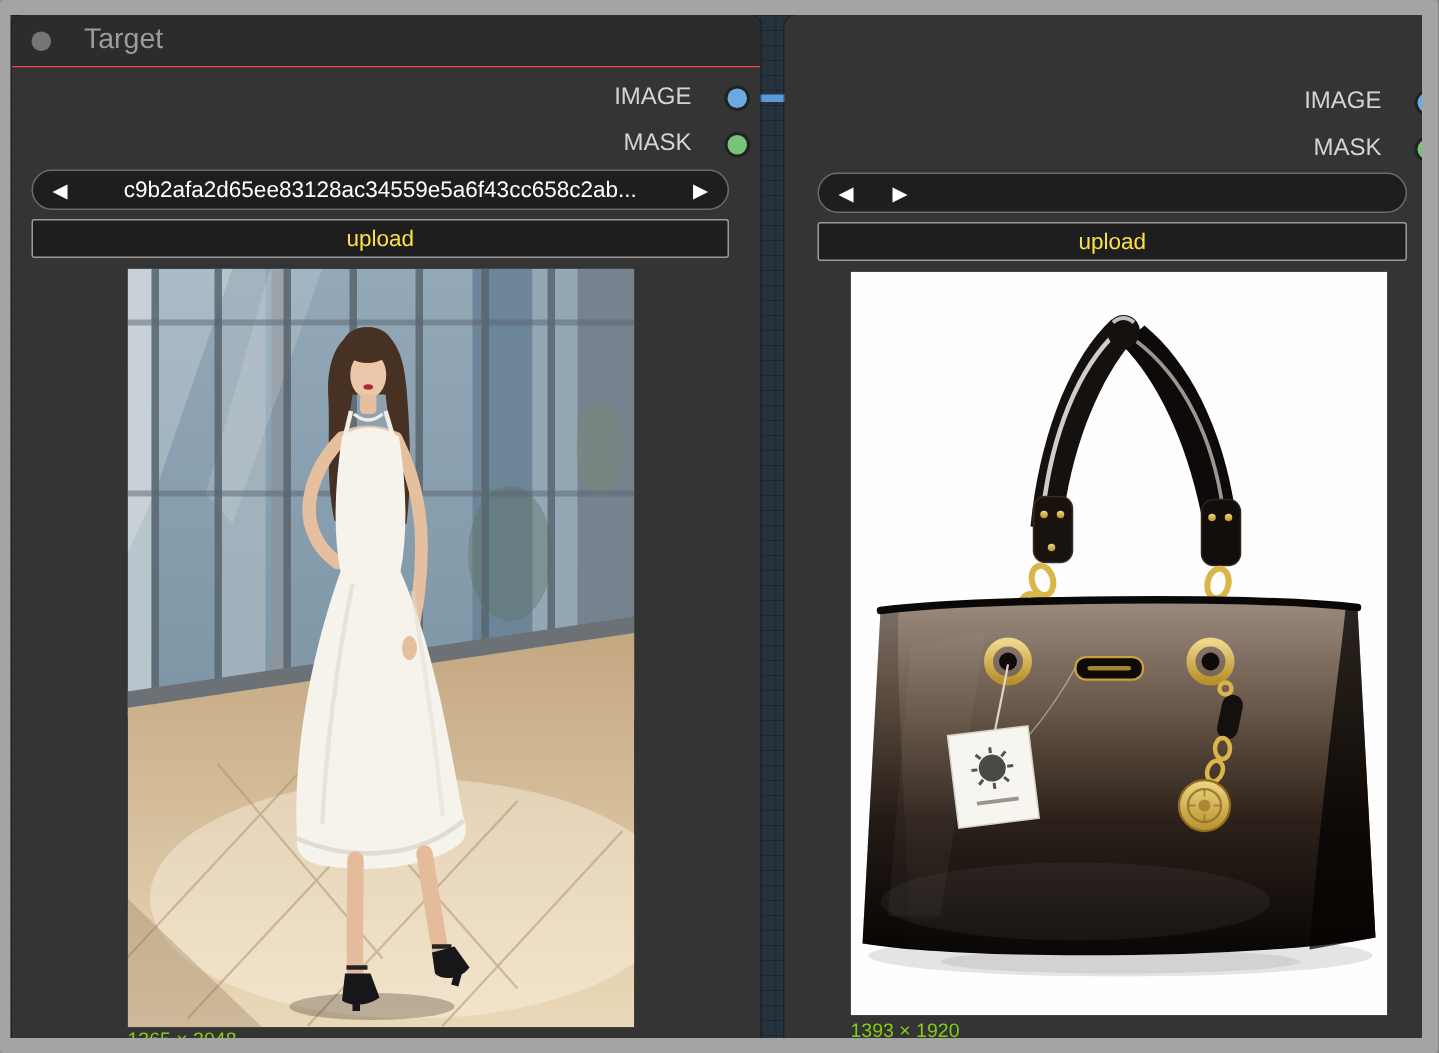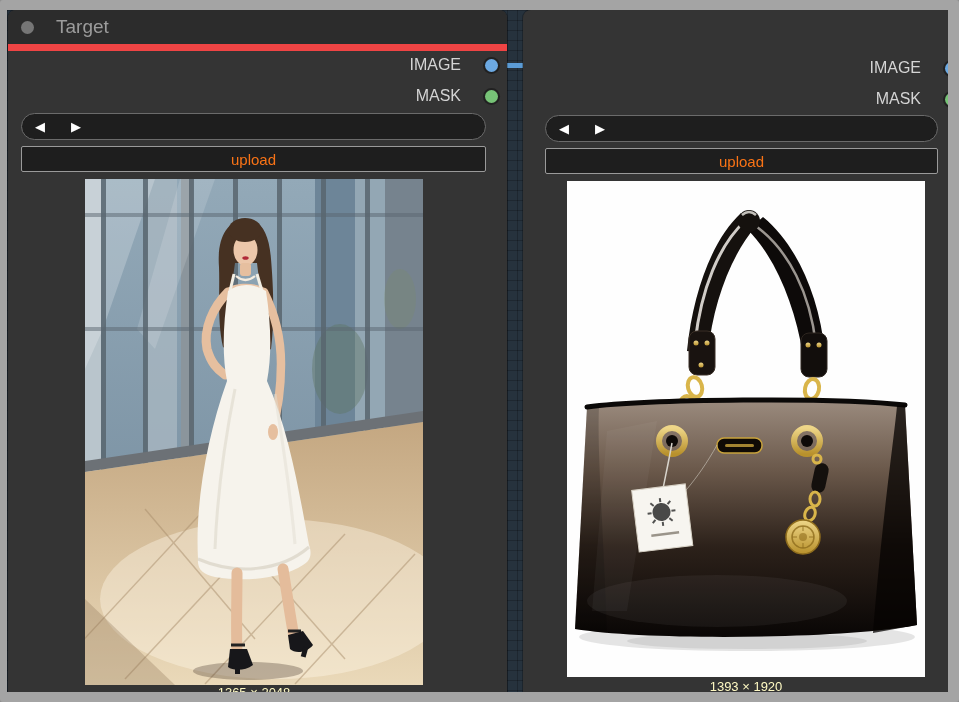--- a/index.html
+++ b/index.html
@@ -8,49 +8,49 @@
   .canvas{position:absolute;left:7px;top:10px;width:941px;height:682px;overflow:hidden;
           background-color:#26323d;
           background-image:linear-gradient(rgba(0,0,0,.22) 1px,transparent 1px),
                            linear-gradient(90deg,rgba(0,0,0,.22) 1px,transparent 1px);
           background-size:10px 10px;}
   .wire{position:absolute;left:489px;top:53px;width:30px;height:5px;background:#5b9bd5;border-radius:3px;z-index:1;}
   .node{position:absolute;top:0;height:682px;background:#343434;border-radius:8px 8px 0 0;overflow:hidden;z-index:2;
         box-shadow:0 0 0 1px rgba(0,0,0,.25);}
   .node--target{left:1px;width:499px;}
   .node--reference{left:516px;width:436px;}
-  .titlebar{height:34px;background:#2c2c2c;border-bottom:7px solid #ef4444;border-radius:8px 8px 0 0;
+  .titlebar{height:34px;background:#2c2c2c;border-bottom:1px solid #ef4444;border-radius:8px 8px 0 0;
             display:flex;align-items:center;color:#9c9c9c;font-size:19px;cursor:default;}
   .collapse-dot{width:13px;height:13px;border-radius:50%;background:#767676;margin-left:13px;flex:0 0 auto;}
   .title-text{margin-left:22px;white-space:nowrap;}
   .slot{position:absolute;display:flex;align-items:center;gap:24px;}
   .slot-label{color:#d4d4d4;font-size:16px;}
   .slot-dot{width:13px;height:13px;border-radius:50%;box-shadow:0 0 0 2px rgba(18,18,18,.55);}
   .slot-dot--image{background:#6ca9e2;}
   .slot-dot--mask{background:#77c377;}
   .node--target .slot--image{top:46px;right:9px;}
   .node--target .slot--mask{top:77px;right:9px;}
   .node--reference .slot--image{top:49px;right:1px;}
   .node--reference .slot--mask{top:80px;right:1px;}
   .combo{position:absolute;height:27px;background:#1e1e1e;border:1px solid #6b6b6b;border-radius:15px;
          display:flex;align-items:center;color:#fff;box-sizing:border-box;}
   .node--target .combo{left:13px;top:103px;width:465px;}
   .node--reference .combo{left:22px;top:105px;width:393px;}
   .combo-arrow{width:36px;text-align:center;font-size:13px;color:#fff;cursor:pointer;flex:0 0 auto;line-height:1;}
   .combo-value{flex:1;text-align:center;font-size:15px;white-space:nowrap;overflow:hidden;text-overflow:ellipsis;}
   .upload-btn{position:absolute;height:26px;background:#1e1e1e;border:1px solid #9a9a9a;border-radius:2px;
-              color:#f97316;font-size:15px;display:flex;align-items:center;justify-content:center;
+              color:#fde047;font-size:15px;display:flex;align-items:center;justify-content:center;
               box-sizing:border-box;cursor:pointer;}
   .node--target .upload-btn{left:13px;top:136px;width:465px;}
   .node--reference .upload-btn{left:22px;top:138px;width:393px;}
   .preview{position:absolute;overflow:hidden;background:#222;}
   .node--target .preview{left:77px;top:169px;width:338px;height:506px;}
   .node--reference .preview{left:44px;top:171px;width:358px;height:496px;}
   .preview svg{display:block;width:100%;height:100%;}
-  .caption{position:absolute;text-align:center;color:#fef9c3;font-size:13px;}
+  .caption{position:absolute;color:#84cc16;font-size:13px;}
   .node--target .caption{left:77px;top:675px;width:338px;}
   .node--reference .caption{left:44px;top:669px;width:358px;}
 </style>
 </head>
 <body>
 
 <div class="root">
   <div class="canvas">
 
     <div class="wire"></div>
@@ -63,20 +63,21 @@
       <div class="slot slot--image">
         <span class="slot-label">IMAGE</span>
         <span class="slot-dot slot-dot--image"></span>
       </div>
       <div class="slot slot--mask">
         <span class="slot-label">MASK</span>
         <span class="slot-dot slot-dot--mask"></span>
       </div>
       <div class="combo">
         <span class="combo-arrow">◀</span>
+        <span class="combo-value">c9b2afa2d65ee83128ac34559e5a6f43cc658c2ab...</span>
         <span class="combo-arrow">▶</span>
       </div>
       <div class="upload-btn">upload</div>
 
       <div class="preview" role="img" aria-label="Woman with long brown hair in a white slip dress and black ankle-strap heels posing in front of a glass curtain wall on a herringbone parquet floor">
         <svg viewBox="0 0 338 506" preserveAspectRatio="none">
           <defs>
             <linearGradient id="glassGrad" x1="0" y1="0" x2="0" y2="1">
               <stop offset="0" stop-color="#93a9b8"></stop>
                 <stop offset="1" stop-color="#7e95a6"></stop>

